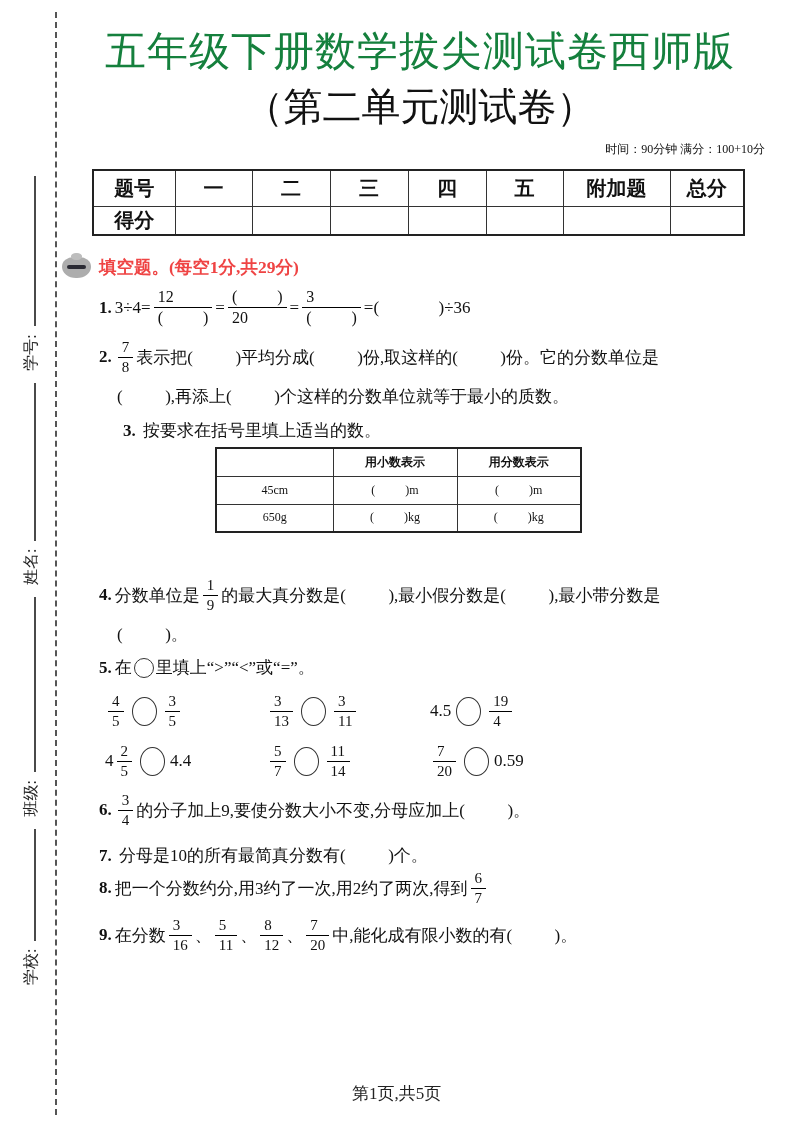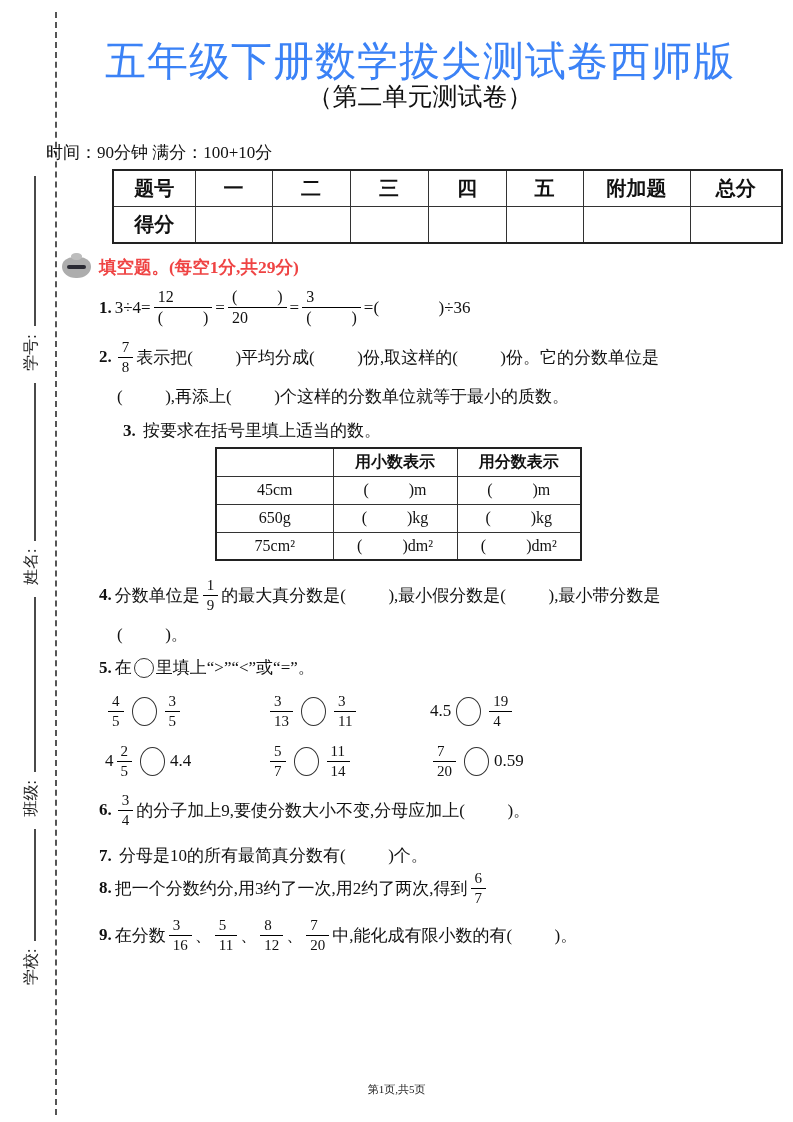--- a/index.html
+++ b/index.html
@@ -14,34 +14,34 @@
     border-left:2px dashed #555; }
   .margin-strip { position:absolute; left:13px; top:985px; width:900px; height:36px;
     line-height:36px; transform:rotate(-90deg); transform-origin:0 0;
     font-size:16px; color:#222; white-space:nowrap; }
   .blank-line { display:inline-block; border-bottom:2px solid #4a4a4a; height:20px;
     margin:0 8px; }
   .bl-school { width:112px; } .bl-class { width:175px; }
   .bl-name { width:158px; } .bl-id { width:150px; }
 
   
-  .title { position:absolute; top:34px; left:60px; width:720px; text-align:center;
-    font-size:41px; letter-spacing:1px; color:#3b82f6; }
+  .title { position:absolute; top:24px; left:60px; width:720px; text-align:center;
+    font-size:41px; letter-spacing:1px; color:#15803d; }
   .subtitle { position:absolute; top:80px; left:60px; width:720px; text-align:center;
-    font-size:25px; color:#111; }
-  .meta { position:absolute; top:141px; left:46px; width:710px; text-align:left;
-    font-size:17px; color:#111; }
-
-  
-  table.score { position:absolute; top:169px; left:112px; border-collapse:collapse;
+    font-size:39px; color:#111; }
+  .meta { position:absolute; top:141px; left:55px; width:710px; text-align:right;
+    font-size:12px; color:#111; }
+
+  
+  table.score { position:absolute; top:169px; left:92px; border-collapse:collapse;
     table-layout:fixed; }
   table.score td { border:1px solid #333; text-align:center; font-size:20px;
     font-weight:600; height:36px; padding:0; color:#111; }
   table.score { border:2px solid #222; }
-  table.score tr.scorerow td { height:37px;text-align:center; }
+  table.score tr.scorerow td { height:28px;text-align:center; }
 
   
   .section-head { position:absolute; top:255px; left:62px; display:flex;
     align-items:center; font-size:17.5px; font-weight:bold; color:#ef4444; }
   .badge { position:relative; width:29px; height:21px; background:#adadad;
     border-radius:40% 40% 48% 48% / 46% 46% 54% 54%; margin-right:8px; flex:0 0 auto; }
   .badge::before { content:""; position:absolute; top:-4px; left:9px; width:11px;
     height:7px; background:#bdbdbd; border-radius:45%; }
   .badge .bar { position:absolute; left:5px; top:8px; width:19px; height:4px;
     background:#2a2a33; border-radius:2px; }
@@ -57,32 +57,32 @@
   .frac .fn { display:block; border-bottom:1px solid #000; padding:0 4px; }
   .frac .fd { display:block; padding:0 4px; }
   .frac.big { font-size:16px; }
   .cmp { display:inline-block; width:25px; height:29px; border:1.5px solid #333;
     border-radius:50%; margin:0 5px; flex:0 0 auto; }
   .cmp.small { width:20px; height:20px; border-width:1px; margin:0 2px; }
 
   
   table.conv { position:absolute; top:447px; left:215px; border-collapse:collapse;
     border:2px solid #222; table-layout:fixed; }
-  table.conv td { border:1px solid #333; text-align:center; font-size:16px;
+  table.conv td { border:1px solid #333; text-align:center; font-size:12px;
     height:28px; padding:0 2px; color:#111; }
   table.conv td.hd { font-weight:600; }
 
   
   .q5row { position:absolute; left:0; height:46px; width:672px; }
   .q5cell { position:absolute; top:0; height:46px; display:flex; align-items:center;
     white-space:nowrap; }
   .c-a { left:6px; } .c-b { left:168px; } .c-c { left:331px; }
 
   .footer { position:absolute; top:1082px; left:0; width:793px; text-align:center;
-    font-size:11px; color:#222; }
+    font-size:17px; color:#222; }
 </style>
 </head>
 <body>
 
 <div class="page">
 
   <div class="cut-line"></div>
   <div class="margin-strip">
     <span>学校:</span><span class="blank-line bl-school"></span>
     <span>班级:</span><span class="blank-line bl-class"></span>
@@ -97,21 +97,21 @@
   <table class="score">
     <tbody>
         <tr>
       <td style="width:82px">题号</td>
       <td style="width:77px">一</td>
       <td style="width:78px">二</td>
       <td style="width:78px">三</td>
       <td style="width:78px">四</td>
       <td style="width:77px">五</td>
       <td style="width:107px">附加题</td>
-      <td style="width:92px">总分</td>
+      <td style="width:74px">总分</td>
     </tr>
     <tr class="scorerow">
       <td>得分</td>
       <td></td>
       <td></td>
       <td></td>
       <td></td>
       <td></td>
       <td></td>
       <td></td>
@@ -172,25 +172,20 @@
     </tr>
     <tr>
       <td>45cm</td>
       <td>(&nbsp;&nbsp;&nbsp;&nbsp;&nbsp;&nbsp;&nbsp;&nbsp;&nbsp;&nbsp;)m</td>
       <td>(&nbsp;&nbsp;&nbsp;&nbsp;&nbsp;&nbsp;&nbsp;&nbsp;&nbsp;&nbsp;)m</td>
     </tr>
     <tr>
       <td>650g</td>
       <td>(&nbsp;&nbsp;&nbsp;&nbsp;&nbsp;&nbsp;&nbsp;&nbsp;&nbsp;&nbsp;)kg</td>
       <td>(&nbsp;&nbsp;&nbsp;&nbsp;&nbsp;&nbsp;&nbsp;&nbsp;&nbsp;&nbsp;)kg</td>
-    </tr>
-    <tr>
-      <td>75cm²</td>
-      <td>(&nbsp;&nbsp;&nbsp;&nbsp;&nbsp;&nbsp;&nbsp;&nbsp;&nbsp;&nbsp;)dm²</td>
-      <td>(&nbsp;&nbsp;&nbsp;&nbsp;&nbsp;&nbsp;&nbsp;&nbsp;&nbsp;&nbsp;)dm²</td>
     </tr>
   </tbody>
     </table>
 
   <div class="q" style="top:576px;">
     <div class="fline">
       <span class="qnum">4.</span>
       <span>分数单位是</span>
       <span class="frac">
           <span class="fn">1</span>

